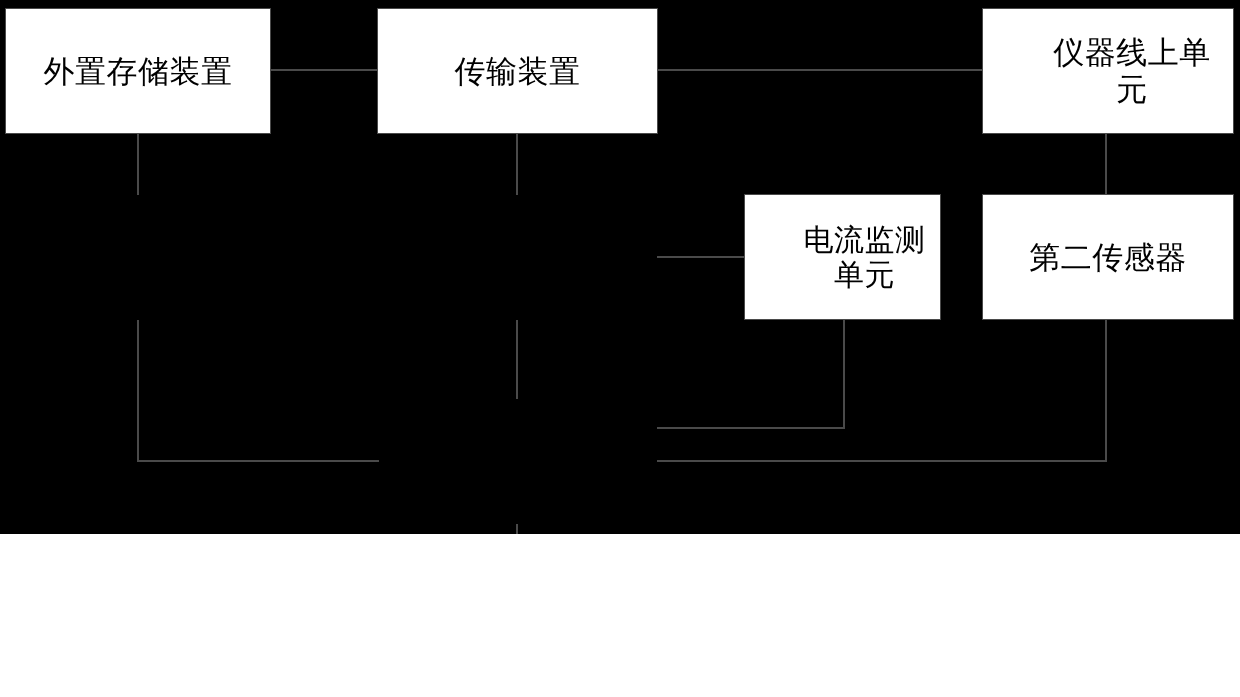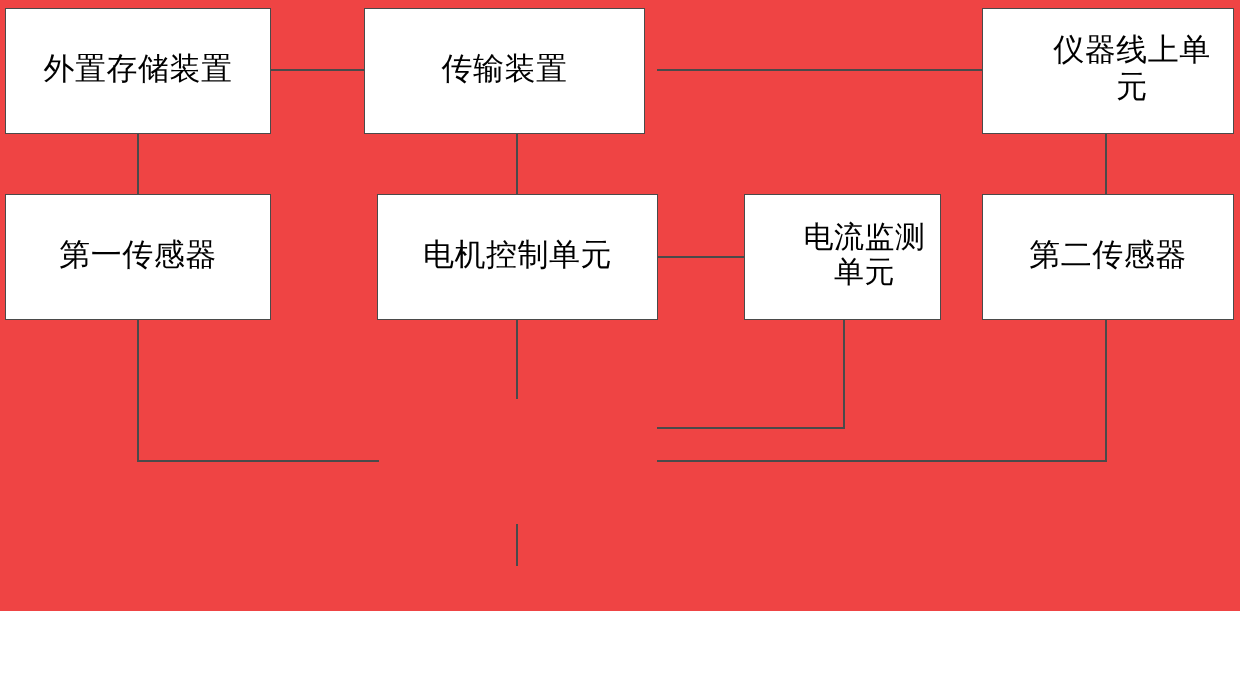--- a/index.html
+++ b/index.html
@@ -7,24 +7,23 @@
     margin: 0;
     padding: 0;
     background: #ffffff;
   }
   body {
     font-family: "DejaVu Sans", "Liberation Sans", sans-serif;
   }
   #canvas {
     position: relative;
     width: 1240px;
-    height: 611px;
-    background: #ef4444;
+    height: 534px;
+    background: #000000;
     overflow: hidden;
-    font-family: Liberation Mono, monospace;
   }
   .node {
     position: absolute;
     box-sizing: border-box;
     border: 1.6px solid #4a4a4a;
     background: #ffffff;
     display: flex;
     align-items: center;
     justify-content: center;
     text-align: center;
@@ -77,36 +76,30 @@
 
   <div class="edge h" style="left:657px; top:460px; width:450px;"></div>
   <div class="edge v" style="left:1105px; top:320px; height:142px;"></div>
 
   <div class="edge v" style="left:516px; top:524px; height:42px;"></div>
 
   <div class="node" style="left:5px; top:8px; width:266px; height:126px;">
     <span class="label fs-lg">外置存储装置</span>
   </div>
 
-  <div class="node" style="left:364px; top:8px; width:281px; height:126px;">
+  <div class="node" style="left:377px; top:8px; width:281px; height:126px;">
     <span class="label fs-lg">传输装置</span>
   </div>
 
   <div class="node" style="left:982px; top:8px; width:252px; height:126px;padding-left:48px;">
     <span class="label fs-lg">仪器线上单
 元</span>
   </div>
 
-  <div class="node" style="left:5px; top:194px; width:266px; height:126px;">
-    <span class="label fs-lg">第一传感器</span>
-  </div>
 
-  <div class="node" style="left:377px; top:194px; width:281px; height:126px;">
-    <span class="label fs-lg">电机控制单元</span>
-  </div>
 
   <div class="node" style="left:744px; top:194px; width:197px; height:126px;padding-left:44px;">
     <span class="label fs-md">电流监测
 单元</span>
   </div>
 
   <div class="node" style="left:982px; top:194px; width:252px; height:126px;">
     <span class="label fs-lg">第二传感器</span>
   </div>
 

